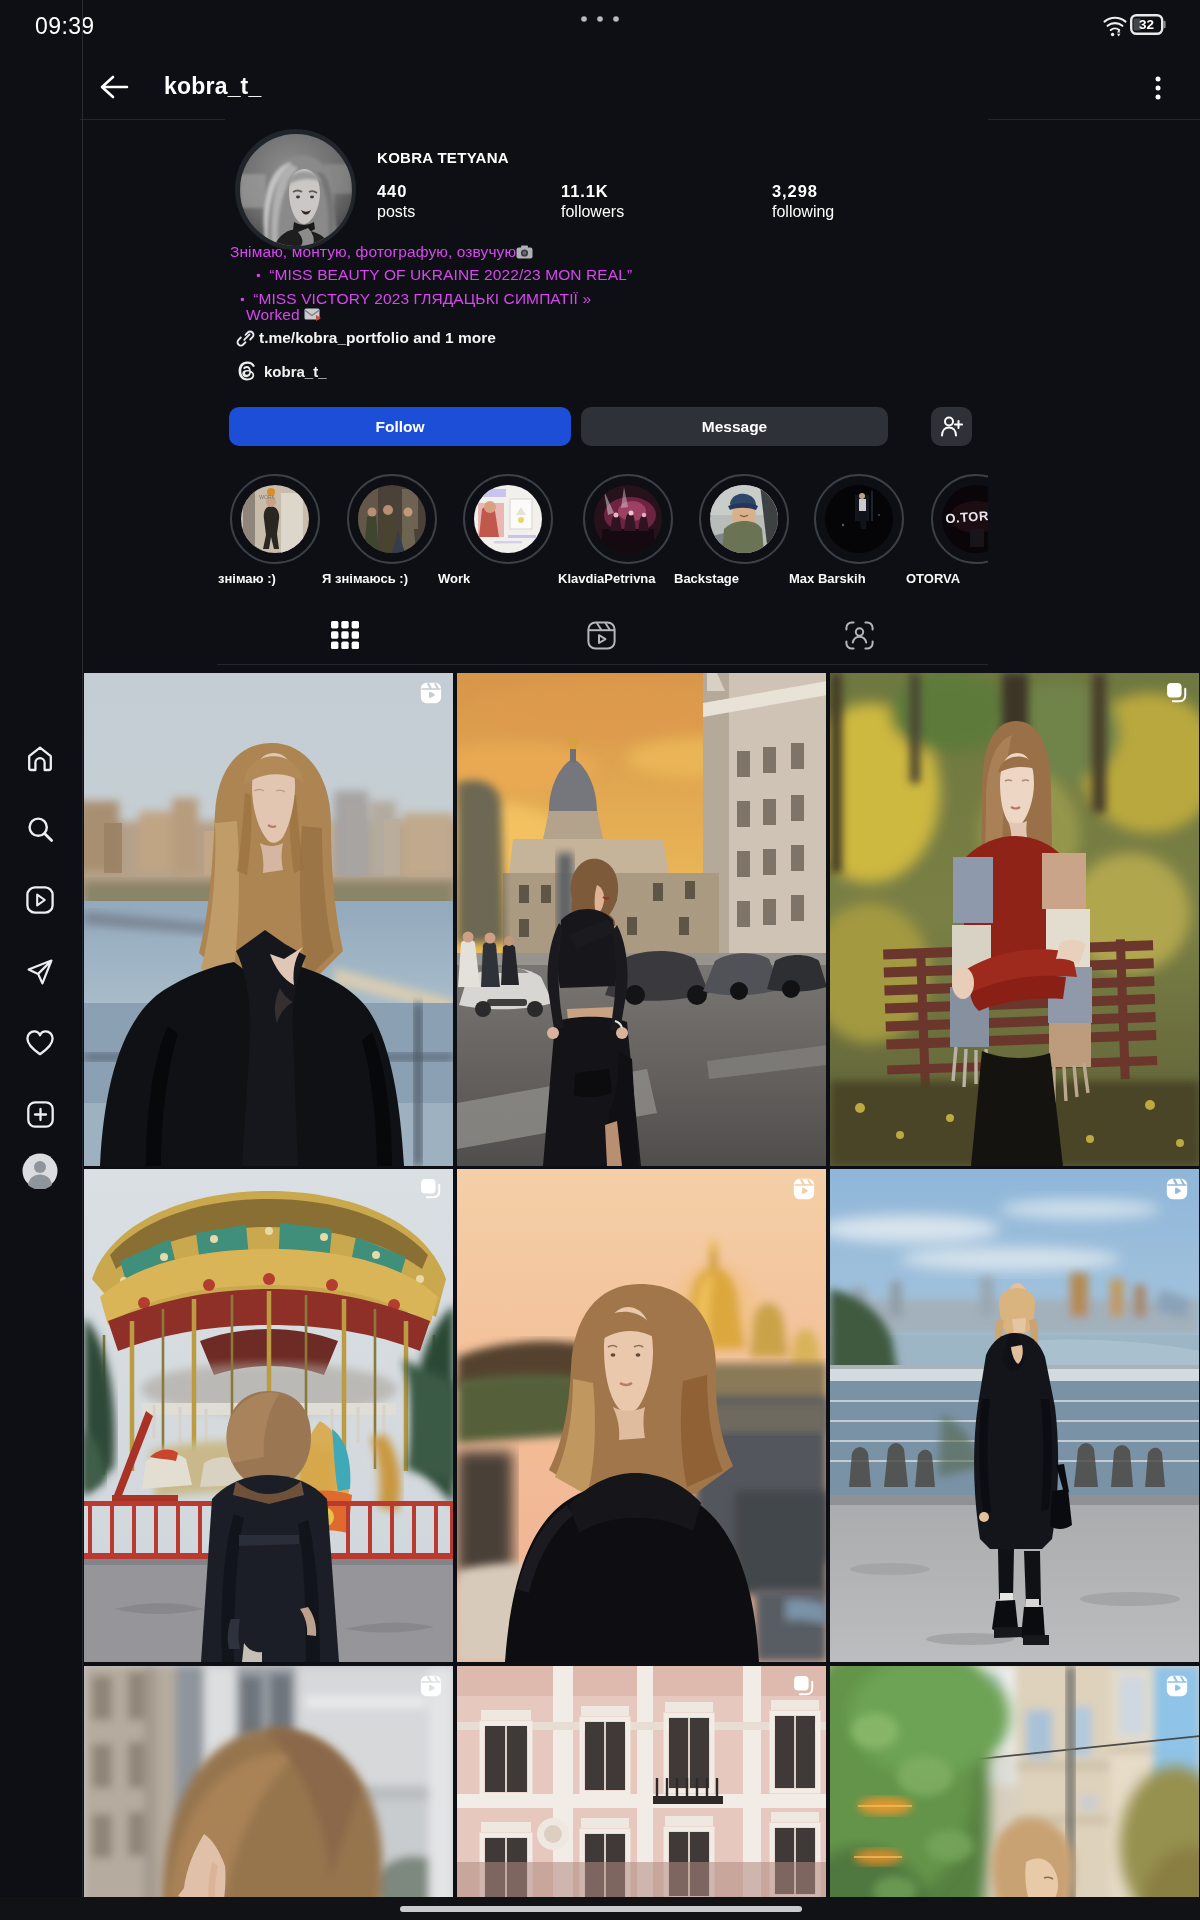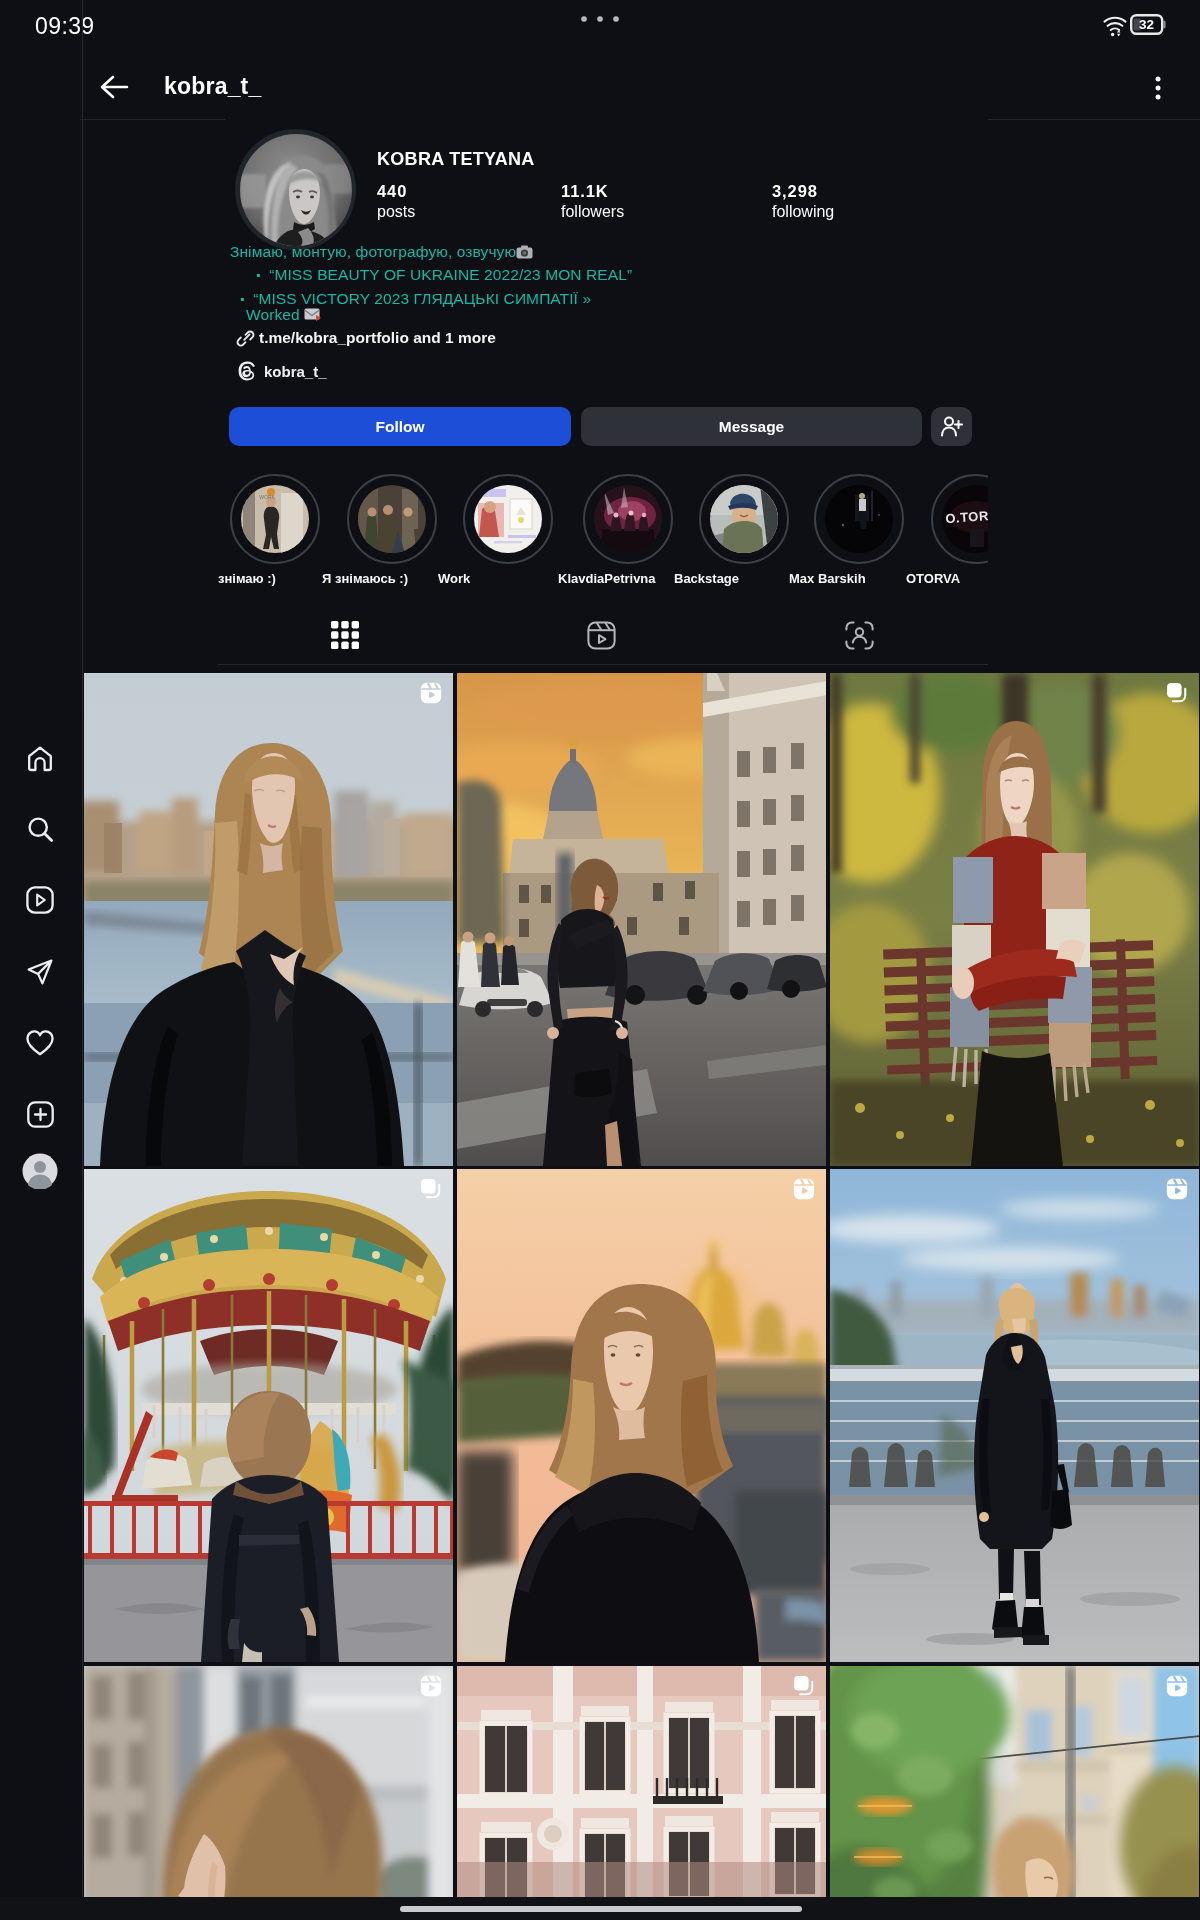--- a/index.html
+++ b/index.html
@@ -4,21 +4,21 @@
 <style>
 *{margin:0;padding:0;box-sizing:border-box}
 html,body{width:1200px;height:1920px;background:#0d0f14;overflow:hidden}
 body{font-family:"Liberation Sans",sans-serif;color:#fff;position:relative}
 .abs{position:absolute}
 .bold{font-weight:bold}
 #appdiv{position:absolute;left:82px;top:0;width:1px;height:1920px;background:#272a30}
 .hdrline{position:absolute;top:119px;height:1px;background:#23262b}
 .statnum{font-size:16.5px;font-weight:bold;letter-spacing:.9px}
 .statlbl{font-size:16px;color:#fff}
-.bio{font-size:15.5px;color:#14b8a6;letter-spacing:.1px}
+.bio{font-size:15.5px;color:#d946ef;letter-spacing:.1px}
 .hl-label{position:absolute;top:111px;width:140px;font-size:13px;font-weight:bold;color:#fafafa}
 .tile{position:absolute;width:369px;height:493px;overflow:hidden;background:#222}
 .badge{position:absolute;top:9px;right:11px;width:22px;height:22px}
 </style>
 </head>
 <body>
 
 <div class="abs" style="left:35px;top:13px;font-size:23px;letter-spacing:.4px;color:#fff">09:39</div>
 <svg class="abs" style="left:578px;top:14px" width="44" height="10" viewBox="0 0 44 10">
  <circle cx="6" cy="5" r="2.8" fill="#b9babc"></circle>
@@ -85,21 +85,21 @@
  <path d="M53 58 q5 -3 9 0" stroke="#5d5d5d" stroke-width="1.8" fill="none"></path>
  <path d="M69 58 q4 -2 8 1" stroke="#5d5d5d" stroke-width="1.8" fill="none"></path>
  <ellipse cx="58" cy="63" rx="2" ry="1.4" fill="#3a3a3a"></ellipse>
  <ellipse cx="72" cy="63" rx="2" ry="1.4" fill="#3a3a3a"></ellipse>
  <path d="M61 76 q5 3.5 10 0 q-2 4.5 -5 4.5 q-3 0 -5 -4.5 z" fill="#2e2224"></path>
  <path d="M54 88 q10 6 20 0 l1 7 q-11 7 -22 1 z" fill="#1b1b1b"></path>
  <path d="M34 112 q10 -20 30 -16 q20 2 26 16 z" fill="#1e1e1e"></path>
  <path d="M58 98 q7 8 3 14 l12 0 q3 -10 -5 -18 z" fill="#d8d5d2" opacity=".6"></path>
 </svg>
 
-<div class="abs bold" style="left:377px;top:149px;font-size:18px;letter-spacing:.3px">KOBRA TETYANA</div>
+<div class="abs bold" style="left:377px;top:149px;font-size:15px;letter-spacing:.3px">KOBRA TETYANA</div>
 <div class="abs statnum" style="left:377px;top:182px">440</div>
 <div class="abs statlbl" style="left:377px;top:203px">posts</div>
 <div class="abs statnum" style="left:561px;top:182px">11.1K</div>
 <div class="abs statlbl" style="left:561px;top:203px">followers</div>
 <div class="abs statnum" style="left:772px;top:182px">3,298</div>
 <div class="abs statlbl" style="left:772px;top:203px">following</div>
 
 <div class="abs bio" style="left:230px;top:243px">Знімаю, монтую, фотографую, озвучую<svg width="17" height="14" viewBox="0 0 17 14" style="vertical-align:-2px">
       <rect x="0.5" y="2.5" width="16" height="11" rx="2" fill="#aeb0b3"></rect>
       <rect x="5" y="0.5" width="7" height="3" rx="1" fill="#aeb0b3"></rect>
@@ -122,21 +122,21 @@
  </g>
 </svg>
 <div class="abs" style="left:259px;top:329px;font-size:15.5px;font-weight:700;color:#f5f5f5">t.me/kobra_portfolio and 1 more</div>
 
 <svg class="abs" style="left:236px;top:360px" width="22" height="22" viewBox="0 0 22 22">
  <path d="M11 1.6 c-5.2 0 -8.4 3.6 -8.4 9.4 c0 5.8 3.2 9.4 8.4 9.4 c4.4 0 7.2 -2.2 7.2 -5.2 c0 -2.2 -1.4 -3.8 -3.4 -4.5 c-0.2 -2.9 -1.7 -4.6 -4 -4.6 c-1.7 0 -3.1 0.8 -3.8 2.1 l1.8 1 c0.4 -0.7 1.1 -1.1 2 -1.1 c1.2 0 2 0.8 2.2 2.2 c-0.7 -0.1 -1.4 -0.2 -2.1 -0.2 c-2.8 0 -4.6 1.4 -4.6 3.6 c0 2.1 1.7 3.5 4 3.5 c2.6 0 4.3 -1.6 4.7 -4.4 c1 0.5 1.5 1.4 1.5 2.5 c0 1.9 -2 3.2 -5 3.2 c-3.9 0 -6.2 -2.7 -6.2 -7.4 c0 -4.7 2.3 -7.4 6.2 -7.4 c2.7 0 4.6 1.2 5.5 3.4 l2 -0.8 c-1.2 -2.9 -3.9 -4.7 -7.5 -4.7 z M10.9 14.7 c-1.2 0 -1.9 -0.6 -1.9 -1.5 c0 -1 0.9 -1.6 2.5 -1.6 c0.7 0 1.3 0.1 1.9 0.2 c-0.2 1.9 -1.1 2.9 -2.5 2.9 z" fill="#eceded"></path>
 </svg>
 <div class="abs" style="left:264px;top:363px;font-size:15px;font-weight:700;color:#f2f2f2">kobra_t_</div>
 
 <div class="abs" style="left:229px;top:407px;width:342px;height:39px;border-radius:10px;background:#1d4ed8;text-align:center;line-height:39px;font-size:15.5px;font-weight:bold">Follow</div>
-<div class="abs" style="left:581px;top:407px;width:341px;height:39px;border-radius:10px;background:#2e3138;text-align:center;line-height:39px;font-size:15.5px;font-weight:bold">Message</div>
+<div class="abs" style="left:581px;top:407px;width:307px;height:39px;border-radius:10px;background:#2e3138;text-align:center;line-height:39px;font-size:15.5px;font-weight:bold">Message</div>
 <div class="abs" style="left:931px;top:407px;width:41px;height:39px;border-radius:10px;background:#2e3138">
  <svg style="position:absolute;left:9px;top:8px" width="23" height="23" viewBox="0 0 23 23">
   <circle cx="9" cy="6.5" r="4" fill="none" stroke="#fff" stroke-width="2"></circle>
   <path d="M2 20.5 c0 -5 3 -8 7 -8 c4 0 7 3 7 8" fill="none" stroke="#fff" stroke-width="2" stroke-linecap="round"></path>
   <path d="M18.5 6 v7 M15 9.5 h7" stroke="#fff" stroke-width="2" stroke-linecap="round"></path>
  </svg>
 </div>
 
 <div class="abs" style="left:217px;top:460px;width:771px;height:135px;overflow:hidden">
 

